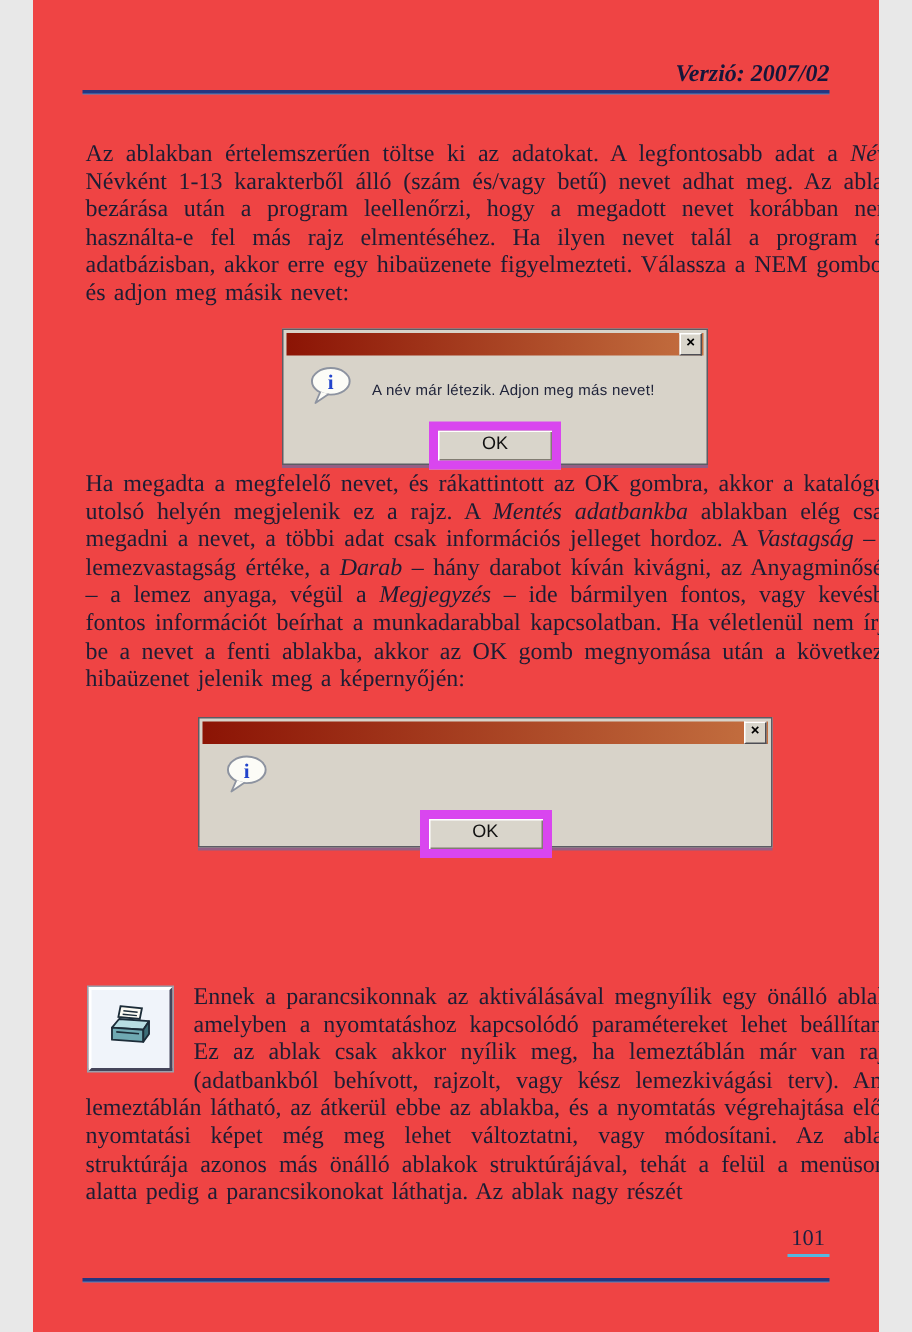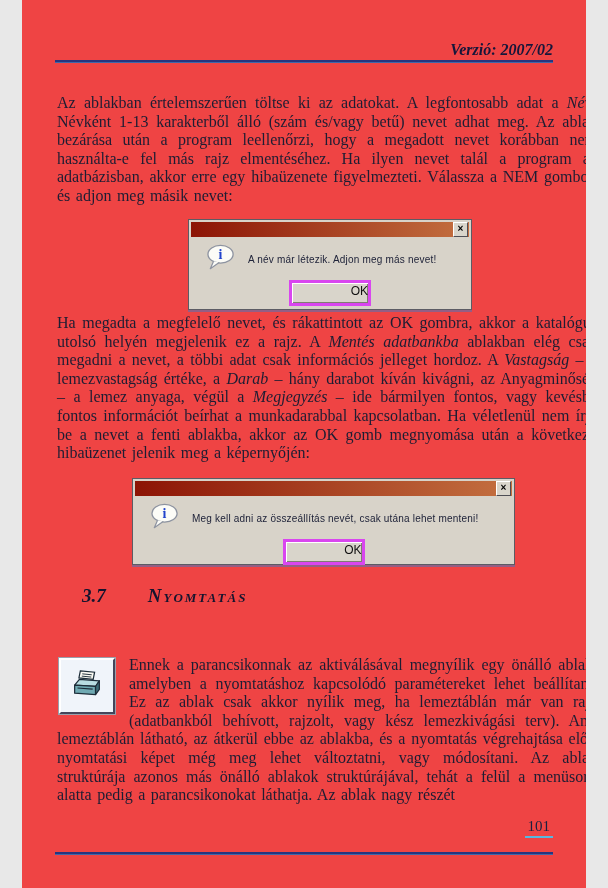--- a/index.html
+++ b/index.html
@@ -72,24 +72,24 @@
     width:13px;height:13px;background:#d9d5cb;
     border:1px solid;border-color:#ffffff #4e4e55 #4e4e55 #ffffff;
     font:bold 10px/11px "Liberation Sans", sans-serif;color:#000;
     text-align:center;cursor:default;
   }
   .dialog-body{display:flex;align-items:center;gap:11px;padding:7px 8px 0 14px;}
   .dialog-msg{font-size:10px;color:#20243a;letter-spacing:0.2px;}
   .ok-row{text-align:center;margin-top:5px;}
   .ok-btn{
     display:inline-block;width:76px;height:20px;background:#d9d5cb;
-    border:3px solid #d946ef;
+    border:6px solid #d946ef;
     box-shadow:inset 1px 1px 0 #ffffff, inset -1px -1px 0 #817d72;
     font:12px/17px "Liberation Sans", sans-serif;color:#111;
-    text-align:right;cursor:default;
+    text-align:center;cursor:default;
   }
   .info-icon{flex:0 0 auto;}
 </style>
 </head>
 <body>
 
 <div class="page">
 
   <div class="hdr-version">Verzió: 2007/02</div>
   <div class="hdr-rule"></div>
@@ -122,31 +122,26 @@
       <div class="close-btn">×</div>
     </div>
     <div class="dialog-body">
       <span class="info-icon">
         <svg width="32" height="27" viewBox="0 0 34 29">
           <ellipse cx="16.5" cy="11" rx="13.5" ry="9.5" fill="#fcfcf7" stroke="#8d93a0" stroke-width="1.4"></ellipse>
           <path d="M9 18.5 L5.5 26.5 L15 20" fill="#fcfcf7" stroke="#8d93a0" stroke-width="1.3" stroke-linejoin="round"></path>
           <text x="16.5" y="16.5" text-anchor="middle" font-family="Liberation Serif, serif" font-weight="bold" font-size="15" fill="#2244cc">i</text>
         </svg>
       </span>
-      <span class="dialog-msg">Meg kell adni az összeállítás nevét, csak utána lehet menteni!</span>
     </div>
     <div class="ok-row">
       <span class="ok-btn">OK</span>
     </div>
   </div>
 
-  <div class="section-heading">
-    <span class="section-number">3.7</span>
-    <span class="section-title">Nyomtatás</span>
-  </div>
 
   <p class="para" id="p3">
     <span class="tool-btn">
       <span style="display:inline-flex;">
         <svg width="38" height="38" viewBox="0 0 40 40">
           <path d="M13 4 L28 5.5 L26.5 13 L11.5 11.5 Z" fill="#fbfaf3" stroke="#1c2c38" stroke-width="1.3"></path>
           <path d="M15 7.2 L25 8.2 M14.5 9.6 L24.5 10.6" stroke="#1c2c38" stroke-width="1"></path>
           <path d="M7 19 L12 13 L33 14.5 L29 20.5 Z" fill="#b8dde2" stroke="#1c2c38" stroke-width="1.3" stroke-linejoin="round"></path>
           <path d="M7 19 L29 20.5 L29 29 L7 27.5 Z" fill="#6fa9b2" stroke="#1c2c38" stroke-width="1.3" stroke-linejoin="round"></path>
           <path d="M29 20.5 L33 14.5 L33 23.5 L29 29 Z" fill="#3c6d77" stroke="#1c2c38" stroke-width="1.3" stroke-linejoin="round"></path>

